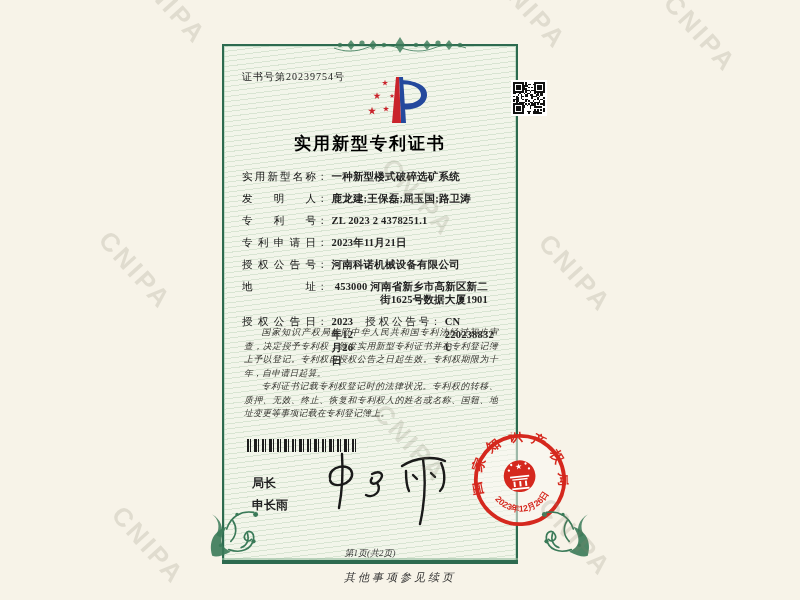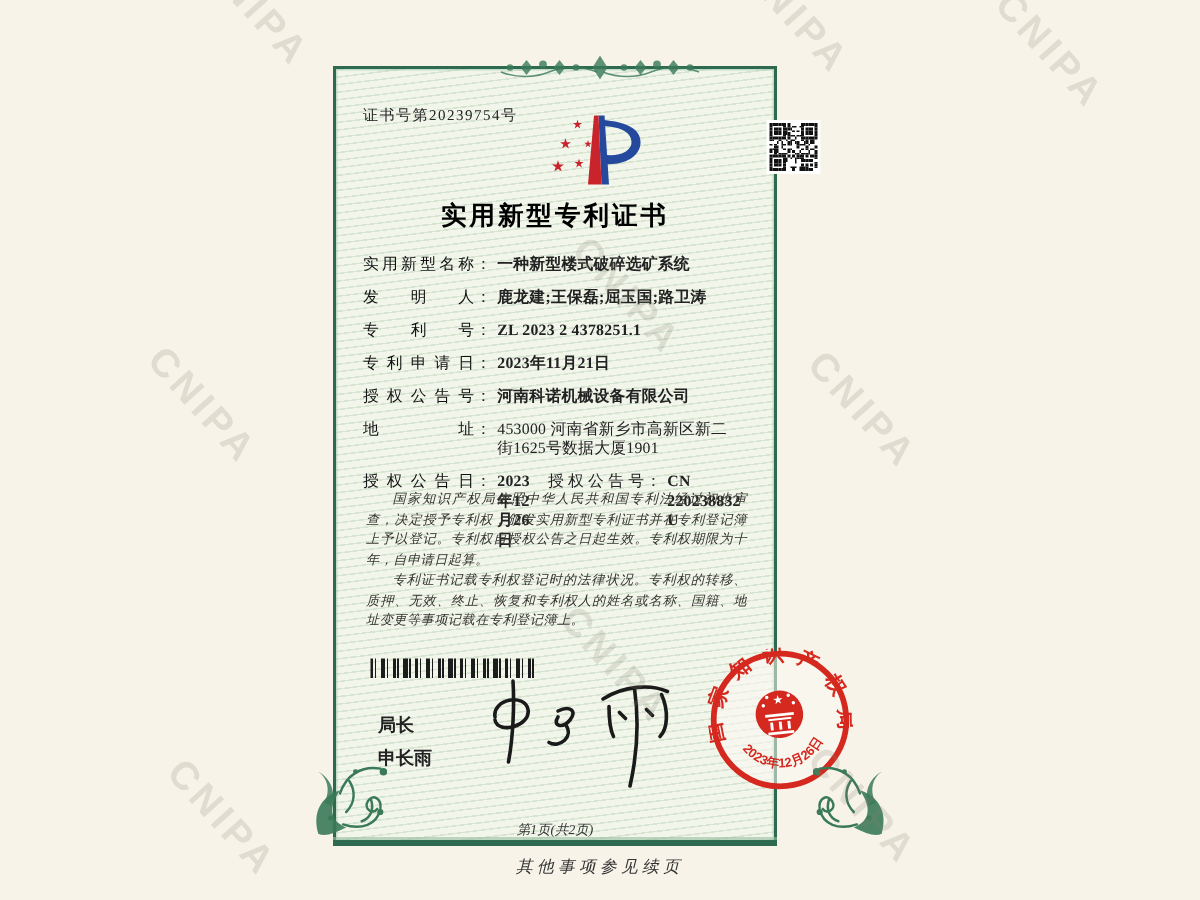--- a/index.html
+++ b/index.html
@@ -38,21 +38,21 @@
   .qr div.on{background:#111;}
   .title{position:absolute;left:0;right:0;top:86px;text-align:center;font-size:17px;
          font-weight:bold;letter-spacing:2px;color:#000;}
 
   
   .fields{position:absolute;left:18px;right:28px;top:124px;font-size:10.5px;line-height:13px;}
   .frow{display:flex;margin-bottom:9px;align-items:flex-start;}
   .flabel{display:inline-block;width:74px;flex:0 0 74px;text-align:justify;text-align-last:justify;color:#111;}
   .fcolon{flex:0 0 auto;margin:0 4px 0 1px;}
   .fvalue{color:#222;font-weight:600;letter-spacing:.2px;}
-  .fvalue.addr{max-width:260px;word-break:break-all;font-weight:400;}
+  .fvalue.addr{max-width:260px;word-break:break-all;font-weight:700;text-align:right;}
   .grant-row{display:flex;}
   .grant-row .second{margin-left:12px;display:flex;}
   .grant-row .flabel2{display:inline-block;width:64px;flex:0 0 64px;text-align:justify;text-align-last:justify;}
 
   
   .paras{position:absolute;left:20px;right:18px;top:280px;font-size:8.8px;line-height:13.5px;
          text-align:justify;color:#35342f;font-style:italic;letter-spacing:.3px;}
   .paras p{text-indent:2em;}
 
   

